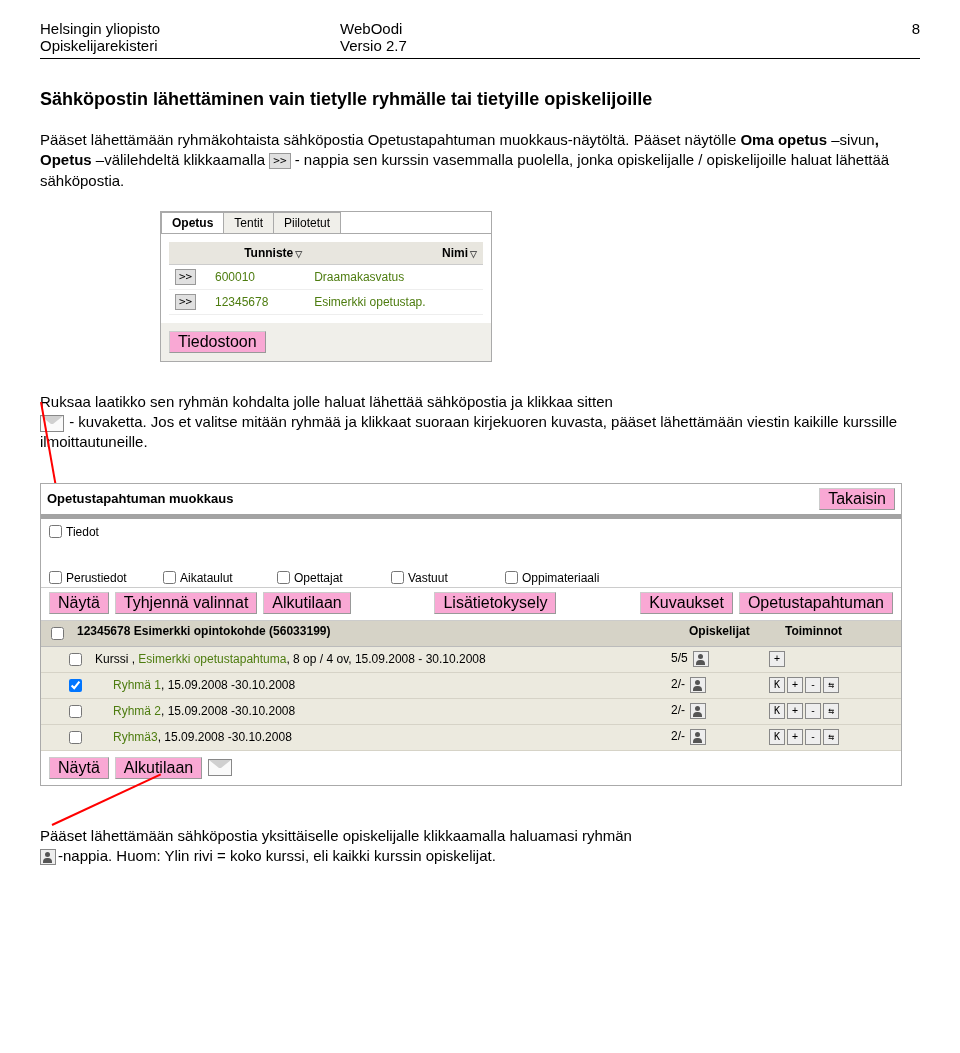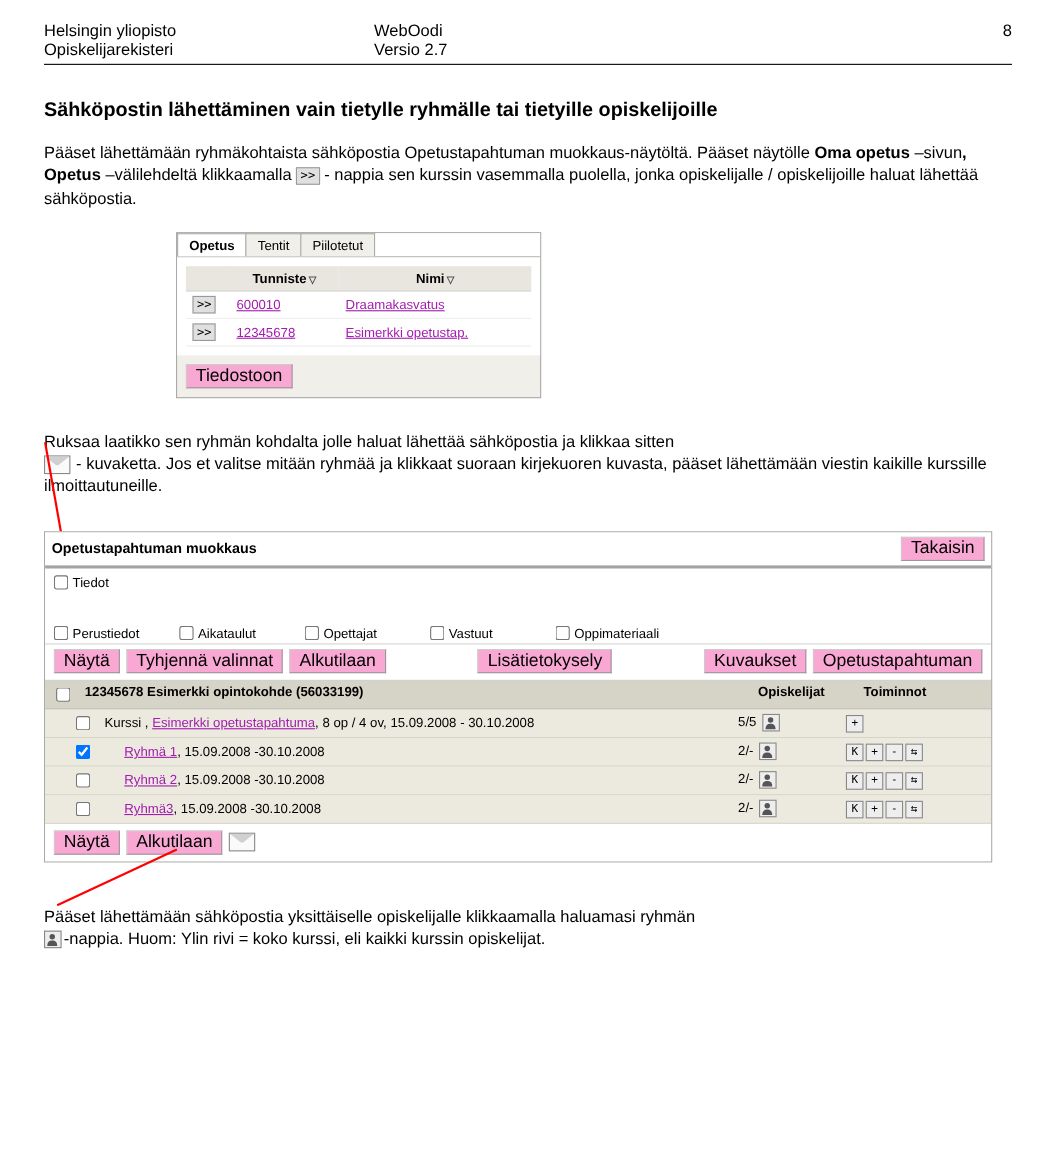--- a/index.html
+++ b/index.html
@@ -83,37 +83,36 @@
     background: #fff;
     padding: 8px;
   }
   .sc1 table {
     border-collapse: collapse;
     width: 100%;
     font-size: 12px;
   }
   .sc1 th {
     background: #e8e6df;
-    text-align: center;
+    text-align: right;
     padding: 4px 6px;
     font-weight: bold;
     border-bottom: 1px solid #ccc;
   }
   .sc1 th .sort {
     font-size: 9px;
     color: #555;
     margin-left: 2px;
   }
   .sc1 td {
     padding: 4px 6px;
     border-bottom: 1px solid #eee;
   }
   .sc1 td.link, .link {
-    color: #a21caf;
-    text-decoration: underline;
+    color: #4d7c0f;
   }
   .sc1 .footer-btn {
     margin: 8px;
   }
   .ui-button {
     display: inline-block;
     background: #f9a8d4;
     border: 1px solid #999;
     border-top-color: #ccc;
     border-left-color: #ccc;
@@ -157,21 +156,21 @@
     width: 860px;
     font-size: 12px;
     position: relative;
   }
   .sc2 .titlebar {
     display: flex;
     justify-content: space-between;
     align-items: center;
     background: #fff;
     padding: 4px 6px;
-    border-bottom: 3px solid #a3a3a3;
+    border-bottom: 5px solid #a3a3a3;
   }
   .sc2 .titlebar .t { font-weight: bold; font-size: 13px; }
   .sc2 .row-checks {
     display: flex;
     flex-wrap: wrap;
     gap: 16px 14px;
     padding: 6px 8px 2px 8px;
     align-items: center;
     border-bottom: 1px solid #ccc;
     background: #fff;

